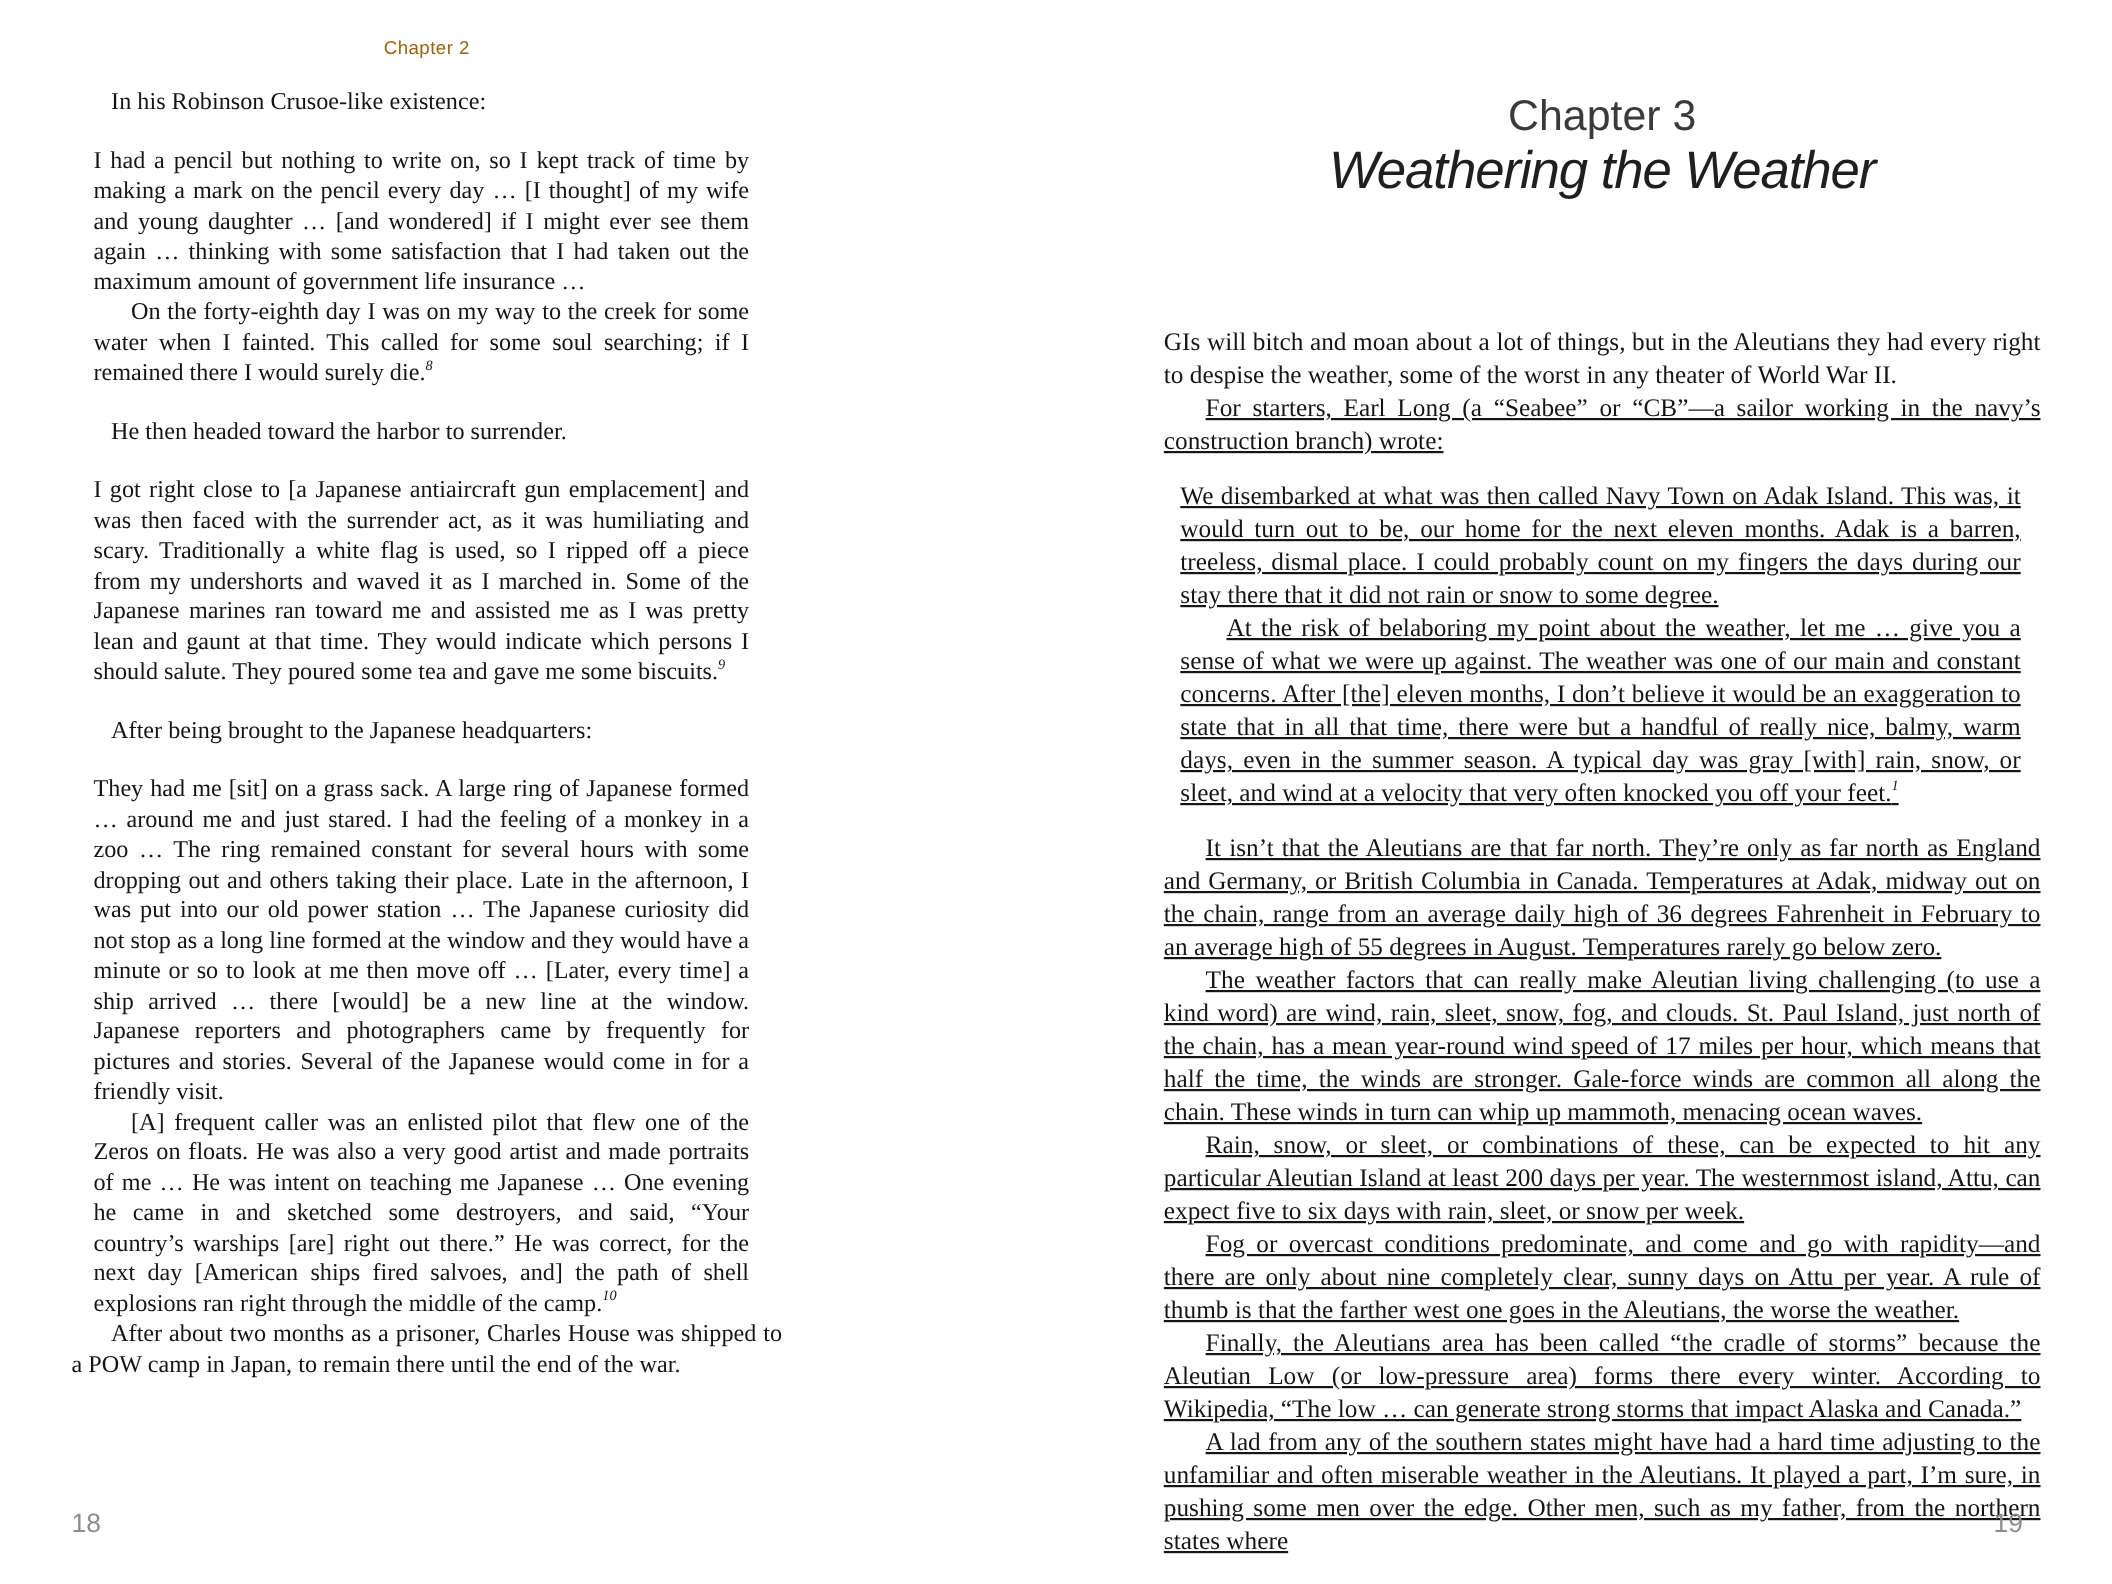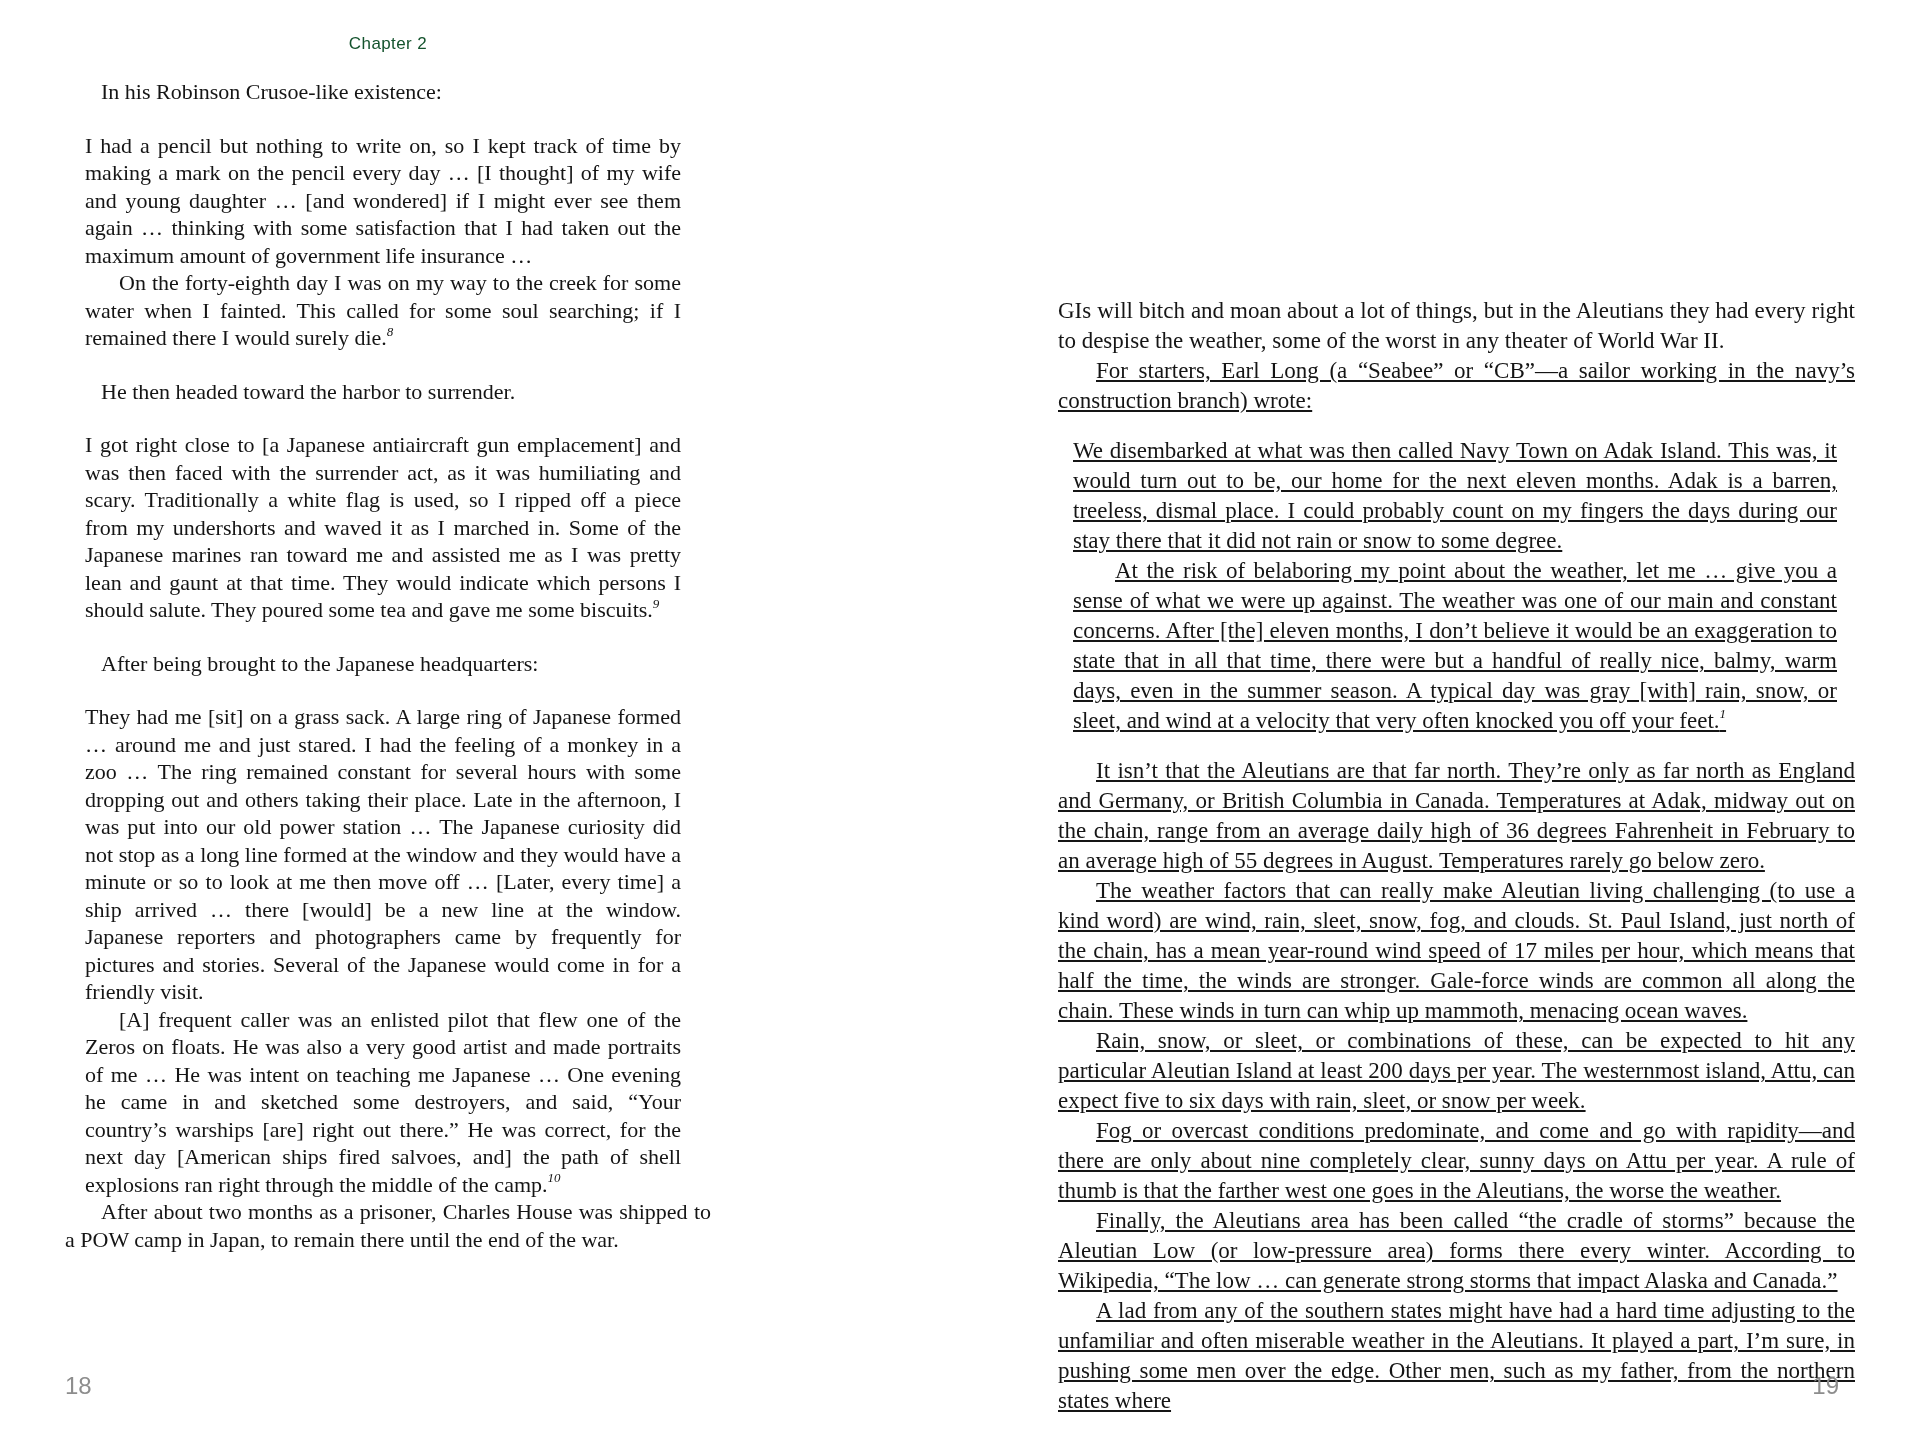--- a/index.html
+++ b/index.html
@@ -14,21 +14,21 @@
   .page { position:absolute; top:0; height:1440px; }
   .page-left  { left:65px;  width:646px; }
   .page-right { left:1058px; width:797px; }
 
   
   .lp-header {
     position:absolute; top:34px; left:0; width:100%;
     text-align:center;
     font-family:"Liberation Sans", sans-serif;
     font-size:17px; letter-spacing:.4px;
-    color:#14532d;
+    color:#a16207;
   }
   .lp-body {
     position:absolute; top:78px; left:0; width:646px;
     font-size:22px; line-height:27.5px;
     text-align:justify;
   }
   .lp-body > * { margin:0; }
   .lp-body > * + * { margin-top:26px; }
   .lp-body > .flow { margin-top:0; }
   .lp-body .indent { text-indent:36px; }
@@ -124,20 +124,24 @@
 
       <p class="indent flow">After about two months as a prisoner, Charles House was shipped to a POW camp in Japan, to remain there until the end of the war.</p>
 
     </div>
 
     <div class="page-number pn-left">18</div>
   </div>
 
   <div class="page page-right">
 
+    <div class="rp-head">
+      <div class="rp-chapter-label">Chapter 3</div>
+      <div class="rp-chapter-title">Weathering the Weather</div>
+    </div>
 
 
     <div class="rp-body">
 
       <p>GIs will bitch and moan about a lot of things, but in the Aleutians they had every right to despise the weather, some of the worst in any theater of World War II.</p>
       <p class="indent flow">For starters, Earl Long (a “Seabee” or “CB”—a sailor working in the navy’s construction branch) wrote:</p>
 
       <div class="quote">
         <p>We disembarked at what was then called Navy Town on Adak Island. This was, it would turn out to be, our home for the next eleven months. Adak is a barren, treeless, dismal place. I could probably count on my fingers the days during our stay there that it did not rain or snow to some degree.</p>
         <p class="qindent"><span>At the risk of belaboring my point about the weather, let me … give you a sense of what we were up against. The weather was one of our main and constant concerns. After [the] eleven months, I don’t believe it would be an exaggeration to state that in all that time, there were but a handful of really nice, balmy, warm days, even in the summer season. A typical day was gray [with] rain, snow, or sleet, and wind at a velocity that very often knocked you off your feet.</span><sup class="fn">1</sup></p>

